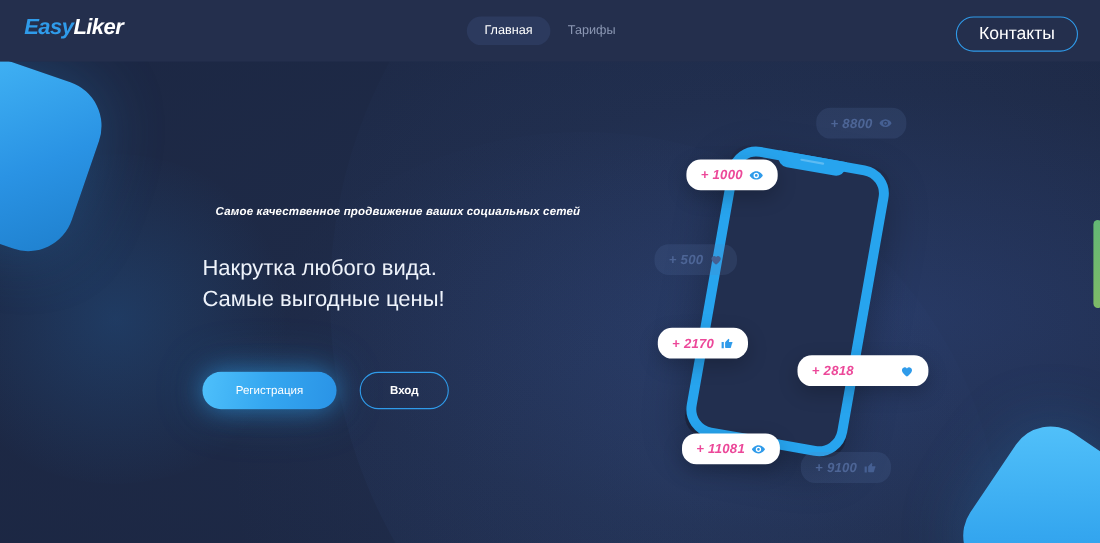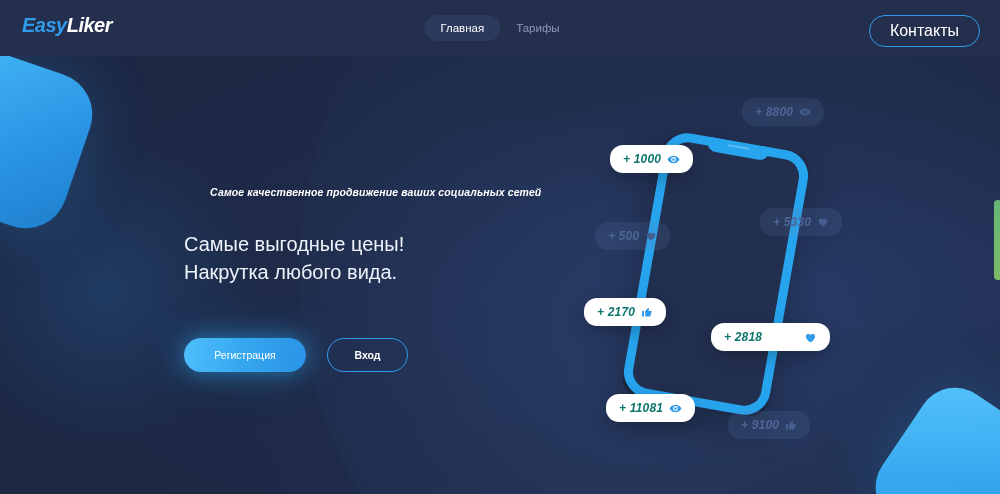--- a/index.html
+++ b/index.html
@@ -131,21 +131,21 @@
   }
   .tagline {
     font-size: 10.5px;
     font-style: italic;
     font-weight: bold;
     color: #ffffff;
     letter-spacing: 0.1px;
     white-space: nowrap;
     text-align: center;
     width: 330px;
-    margin-left: 26px;
+    margin-left: 12px;
   }
   .headline {
     margin-top: 32px;
     font-size: 20px;
     line-height: 1.42;
     color: #eef3fb;
     font-weight: normal;
     white-space: nowrap;
   }
 
@@ -235,23 +235,24 @@
     padding: 7px 13px;
     border-radius: 13px;
     font-size: 12px;
     font-style: italic;
     font-weight: bold;
     white-space: nowrap;
     letter-spacing: 0.2px;
   }
   .badge.solid {
     background: #ffffff;
-    color: #0f766e;
+    color: #ec4899;
     box-shadow: 0 6px 18px rgba(0,0,0,0.22);
     z-index: 12;
+    margin-left: 14px;
   }
   .badge.faded {
     background: rgba(96,125,176,0.17);
     color: #4d6596;
     z-index: 4;
   }
   .badge svg { display: block; }
   .badge.solid svg { fill: #2f9bea; }
   .badge.faded svg { fill: #455f92; }
 
@@ -287,22 +288,22 @@
       <div class="nav-item active">Главная</div>
       <div class="nav-item">Тарифы</div>
     </nav>
 
     <button class="contacts-btn">Контакты</button>
   </div>
 
   <div class="hero">
     <div class="tagline">Самое качественное продвижение ваших социальных сетей</div>
     <div class="headline">
+      <div>Накрутка любого вида.</div>
       <div>Самые выгодные цены!</div>
-      <div>Накрутка любого вида.</div>
     </div>
   </div>
 
   <div class="cta-row">
     <button class="btn-primary">Регистрация</button>
     <button class="btn-secondary">Вход</button>
   </div>
 
   <div class="phone-stage">
 
@@ -339,28 +340,20 @@
 
     <div class="badge faded b-500">
       <span>+ 500</span>
       <span>
         <svg width="12" height="12" viewBox="0 0 24 24">
             <path d="M12 21s-8.5-5.3-8.5-11A4.8 4.8 0 0 1 12 7.2 4.8 4.8 0 0 1 20.5 10c0 5.7-8.5 11-8.5 11z"></path>
           </svg>
       </span>
     </div>
 
-    <div class="badge faded b-5330">
-      <span>+ 5330</span>
-      <span>
-        <svg width="12" height="12" viewBox="0 0 24 24">
-            <path d="M12 21s-8.5-5.3-8.5-11A4.8 4.8 0 0 1 12 7.2 4.8 4.8 0 0 1 20.5 10c0 5.7-8.5 11-8.5 11z"></path>
-          </svg>
-      </span>
-    </div>
 
     <div class="badge solid b-2170">
       <span>+ 2170</span>
       <span>
         <svg width="12" height="12" viewBox="0 0 24 24">
             <path d="M2 10h4v11H2zM22 11.5c0-.9-.8-1.7-1.7-1.7h-5.1l.8-3.7c.1-.4 0-.9-.3-1.2l-1.2-1.2-5.6 6c-.3.3-.5.8-.5 1.2V19c0 1 .8 1.8 1.8 1.8h7.1c.7 0 1.4-.5 1.6-1.2l1.9-6.4c0-.2.1-.4.1-.6z"></path>
           </svg>
       </span>
     </div>
 

